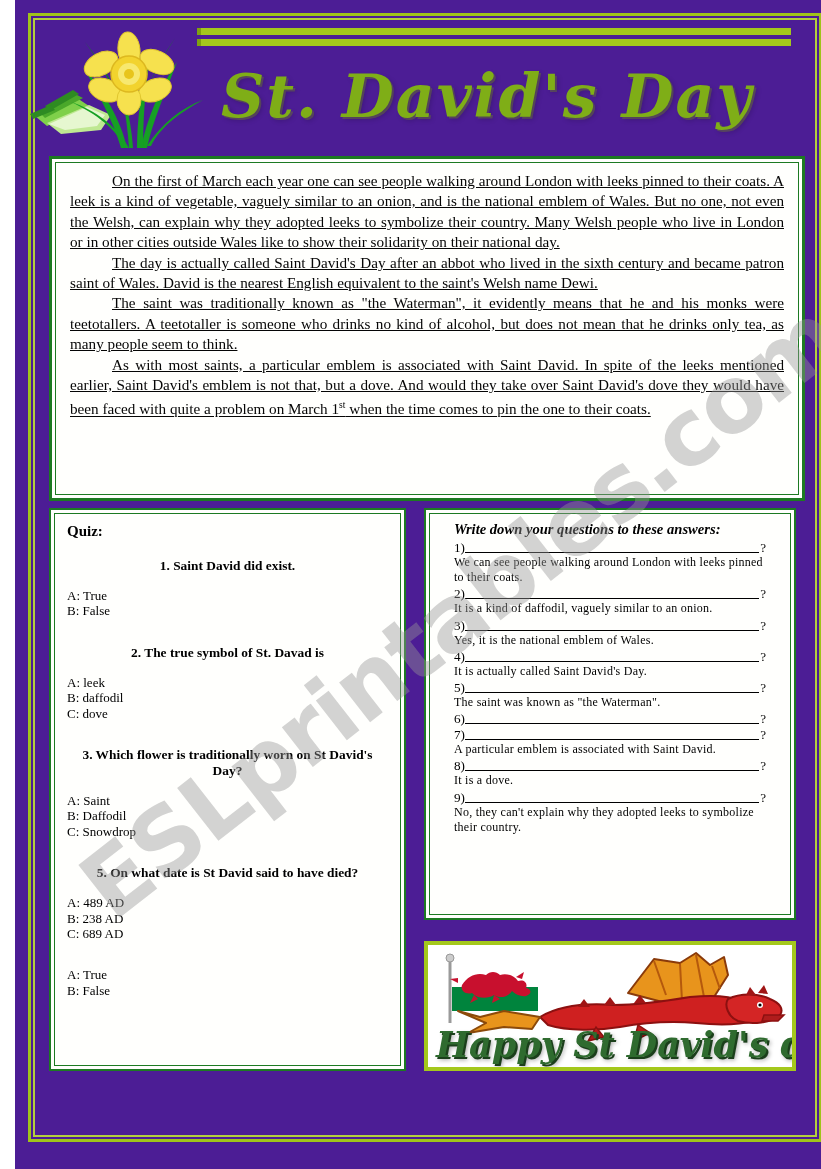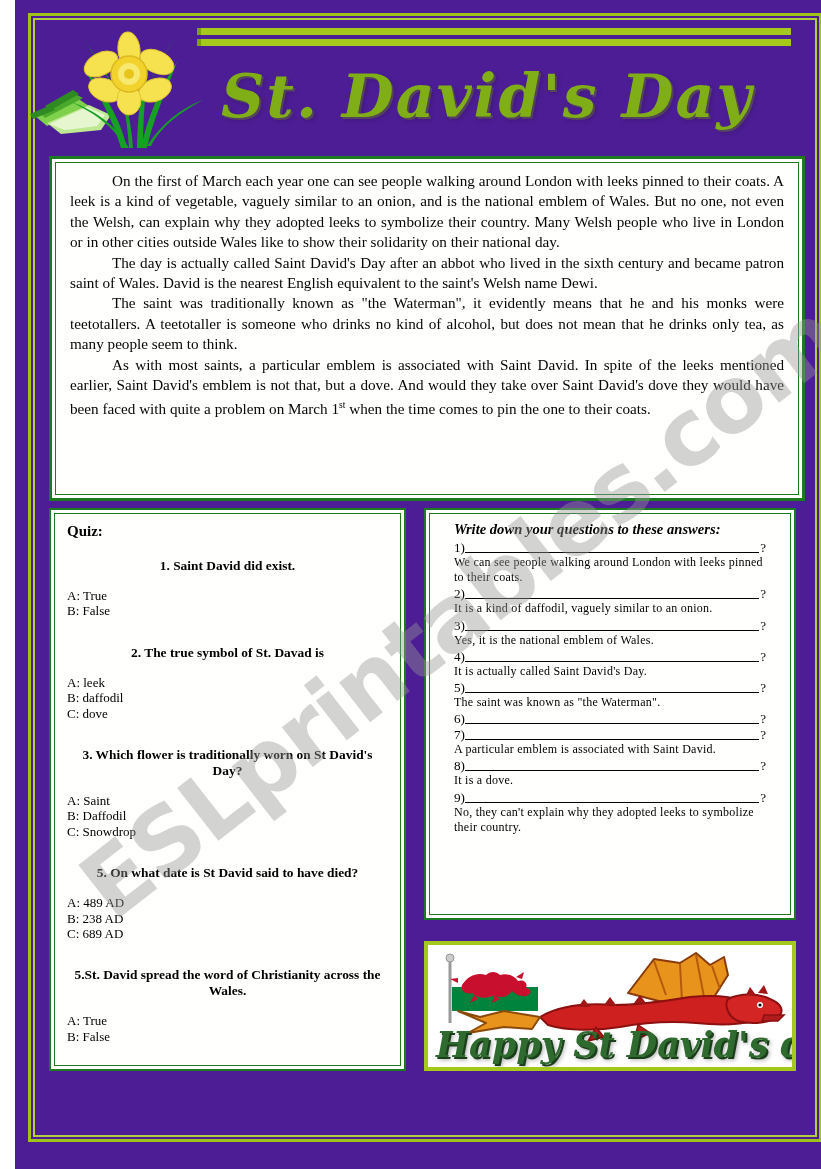--- a/index.html
+++ b/index.html
@@ -79,20 +79,21 @@
     overflow:hidden;
   }
   .read-box p{
     margin:0;
     text-align:justify;
     text-indent:42px;
     font-family:"Liberation Serif", serif;
     font-size:15.2px;
     line-height:20.4px;
     color:#050505;
+    text-decoration:underline;
   }
   .read-box p sup{font-size:9.5px;}
   
   .quiz-box{
     position:absolute;
     left:34px;top:508px;
     width:357px;height:563px;
     border:2px solid #1d7a22;
     box-sizing:border-box;
     background:#fffffd;
@@ -301,23 +302,20 @@
 
       <div class="q-item">
         <div class="q-text">5. On what date is St David said to have died?</div>
       </div>
       <div class="q-opts">
         <div>A: 489 AD</div>
         <div>B: 238 AD</div>
         <div>C: 689 AD</div>
       </div>
 
-      <div class="q-item">
-        <div class="q-text">5.St. David spread the word of Christianity across the Wales.</div>
-      </div>
       <div class="q-opts">
         <div>A: True</div>
         <div>B: False</div>
       </div>
     </div>
   </div>
 
   <div class="ans-box">
     <div class="ans-box-inner">
       <div class="ans-title">Write down your questions to these answers:</div>

